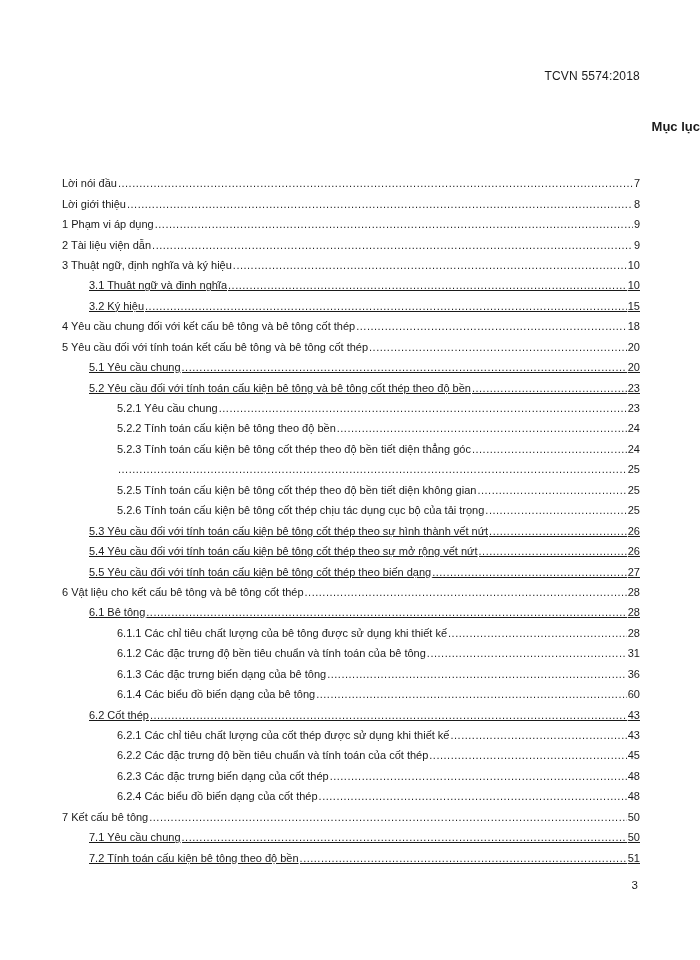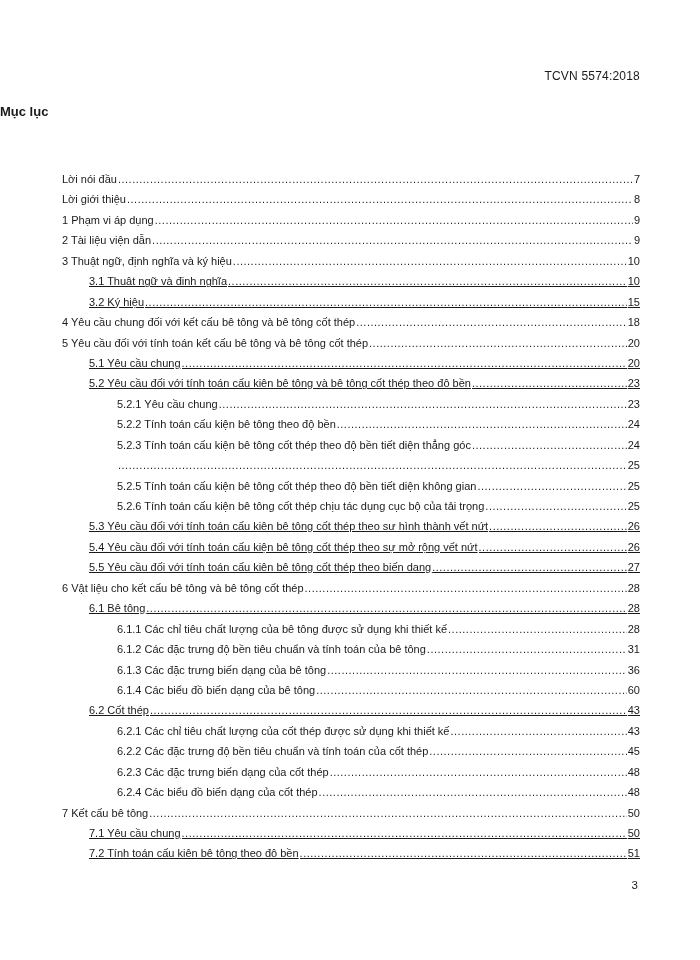--- a/index.html
+++ b/index.html
@@ -13,32 +13,32 @@
   }
   .doc-header {
     position: absolute;
     top: 69px; right: 60px;
     font-size: 12px;
     font-weight: normal;
     letter-spacing: 0.2px;
   }
   .doc-title {
     position: absolute;
-    top: 104px; left: 0; right: 0;
-    text-align: left;
+    top: 119px; left: 0; right: 0;
+    text-align: right;
     font-size: 13px;
     font-weight: bold;
   }
   .toc {
     position: absolute;
     top: 173px; left: 62px; right: 60px;
   }
   .toc-row {
     display: flex;
-    align-items: flex-start;
+    align-items: center;
     height: 20.45px;
     font-size: 11px;
     white-space: nowrap;
   }
   .toc-row.lvl1 { padding-left: 27px; text-decoration: underline; }
   .toc-row.lvl2 { padding-left: 55px; }
   .toc-label { flex: 0 0 auto; }
   .toc-leader {
     flex: 1 1 auto;
     overflow: hidden;

